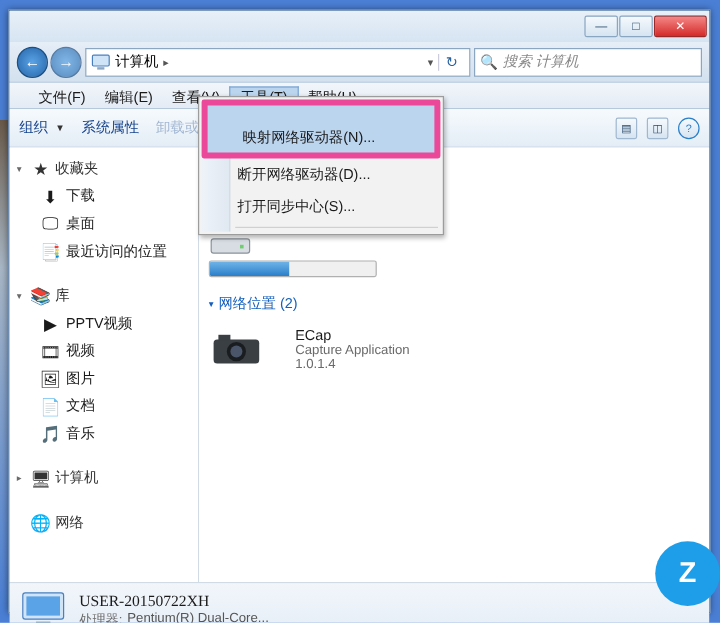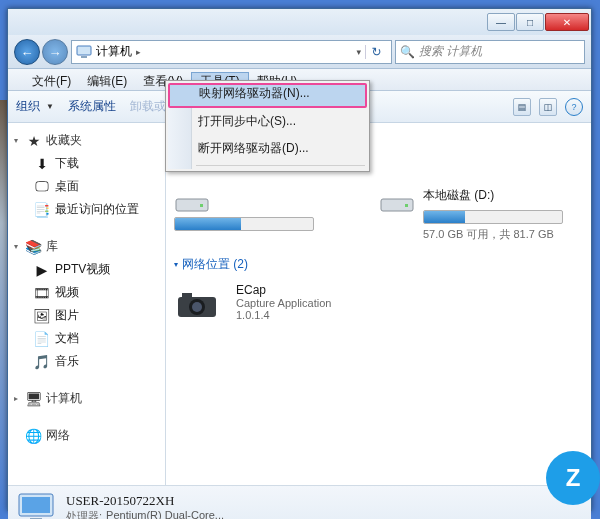--- a/index.html
+++ b/index.html
@@ -55,29 +55,29 @@
   .drive-bar { width: 140px; height: 14px; border: 1px solid #b0b0b0; background: #f0f0f0; border-radius: 2px; overflow: hidden; margin-top: 2px; }
   .drive-fill { height: 100%; background: linear-gradient(#6fb4e8, #2a7fc9); }
   .drive-fill.c { width: 48%; }
   .drive-fill.d { width: 30%; }
   .drive-sub { color: #6a6a6a; font-size: 11px; padding-top: 3px; }
   .icon-drive { width: 36px; height: 28px; }
   
   .section-head { display: flex; align-items: center; gap: 4px; color: #1560bd; margin: 14px 0 6px 0; }
   .section-head .tw { font-size: 8px; }
   
-  .netitem { display: flex; gap: 18px; align-items: flex-end; padding: 4px 2px; }
+  .netitem { display: flex; gap: 28px; align-items: center; padding: 4px 2px; }
   .camicon { width: 42px; height: 32px; }
   .netitem .nm { color: #1a1a1a; }
   .netitem .sub { color: #6a6a6a; font-size: 11px; }
   
   
   .dropdown { position: absolute; left: 165px; top: 80px; width: 205px; background: #f2f2f2; border: 1px solid #9c9c9c; box-shadow: 2px 2px 4px rgba(0,0,0,0.3); z-index: 10; padding: 2px; }
   .dropdown .ddrow { padding: 5px 18px 5px 30px; color: #1a1a1a; position: relative; }
-  .dropdown .ddrow.hl { background: #bcd5ef; border: 2px solid #ec4899; border-radius: 2px; padding: 0 17px 4px 29px; }
+  .dropdown .ddrow.hl { background: #bcd5ef; border: 5px solid #ec4899; border-radius: 2px; padding: 18px 17px 4px 29px; }
   .dropdown .sep { height: 1px; background: #d0d0d0; margin: 3px 2px 3px 28px; }
   .dropdown .iconcol { position: absolute; left: 2px; top: 2px; bottom: 2px; width: 24px; background: linear-gradient(90deg,#eef3f9,#e0e8f1); border-right: 1px solid #d0d8e0; }
   .dropdown-inner { position: relative; }
   
   
   .statusbar { height: 46px; border-top: 1px solid #d0dbe6; background: linear-gradient(#f2f6fb,#e4edf6); display: flex; align-items: center; padding: 4px 8px; gap: 10px; }
   .compbig { width: 40px; height: 36px; }
   .statustxt .hn { font-size: 13px; color: #1a1a1a; font-family: Liberation Serif, serif; }
   .statustxt .line { color: #555; font-size: 11px; display: flex; gap: 4px; }
   .statustxt .lbl { color: #6a6a6a; }
@@ -225,35 +225,20 @@
                   <rect x="26" y="17" width="3" height="3" fill="#6fcf6f"></rect>
                 </svg>
               <div style="flex:1;opacity:0">
                 <div class="drive-label">&nbsp;</div>
               </div>
             </div>
             <div class="drive-bar">
                 <div class="drive-fill c"></div>
               </div>
           </div>
-          <div class="drive">
-            <div class="drive-top">
-              <svg class="icon-drive" viewBox="0 0 36 28">
-                  <rect x="2" y="12" width="32" height="12" rx="2" fill="#d7dde3" stroke="#8a929a"></rect>
-                  <rect x="26" y="17" width="3" height="3" fill="#6fcf6f"></rect>
-                </svg>
-              <div style="flex:1">
-                <div class="drive-label">本地磁盘 (D:)</div>
-                <div class="drive-bar">
-                    <div class="drive-fill d"></div>
-                  </div>
-                <div class="drive-sub">57.0 GB 可用，共 81.7 GB</div>
-              </div>
-            </div>
-          </div>
         </div>
 
         <div class="section-head">
           <span class="tw">▾</span>
           <span>网络位置 (2)</span>
         </div>
         <div class="netitem">
           <svg class="camicon" viewBox="0 0 42 32">
               <rect x="2" y="8" width="38" height="20" rx="3" fill="#3a3f44"></rect>
               <circle cx="21" cy="18" r="8" fill="#1a1d20"></circle>
@@ -285,21 +270,21 @@
         </div>
     </div>
   </div>
 
 </div>
 
 <div class="dropdown">
   <div class="iconcol"></div>
   <div class="dropdown-inner">
     <div class="ddrow hl">映射网络驱动器(N)...</div>
+    <div class="ddrow">断开网络驱动器(D)...</div>
     <div class="ddrow">打开同步中心(S)...</div>
-    <div class="ddrow">断开网络驱动器(D)...</div>
     <div class="sep"></div>
   </div>
 </div>
 
 <div class="badge">
   <div class="circle">Z</div>
 </div>
 
 </body></html>

